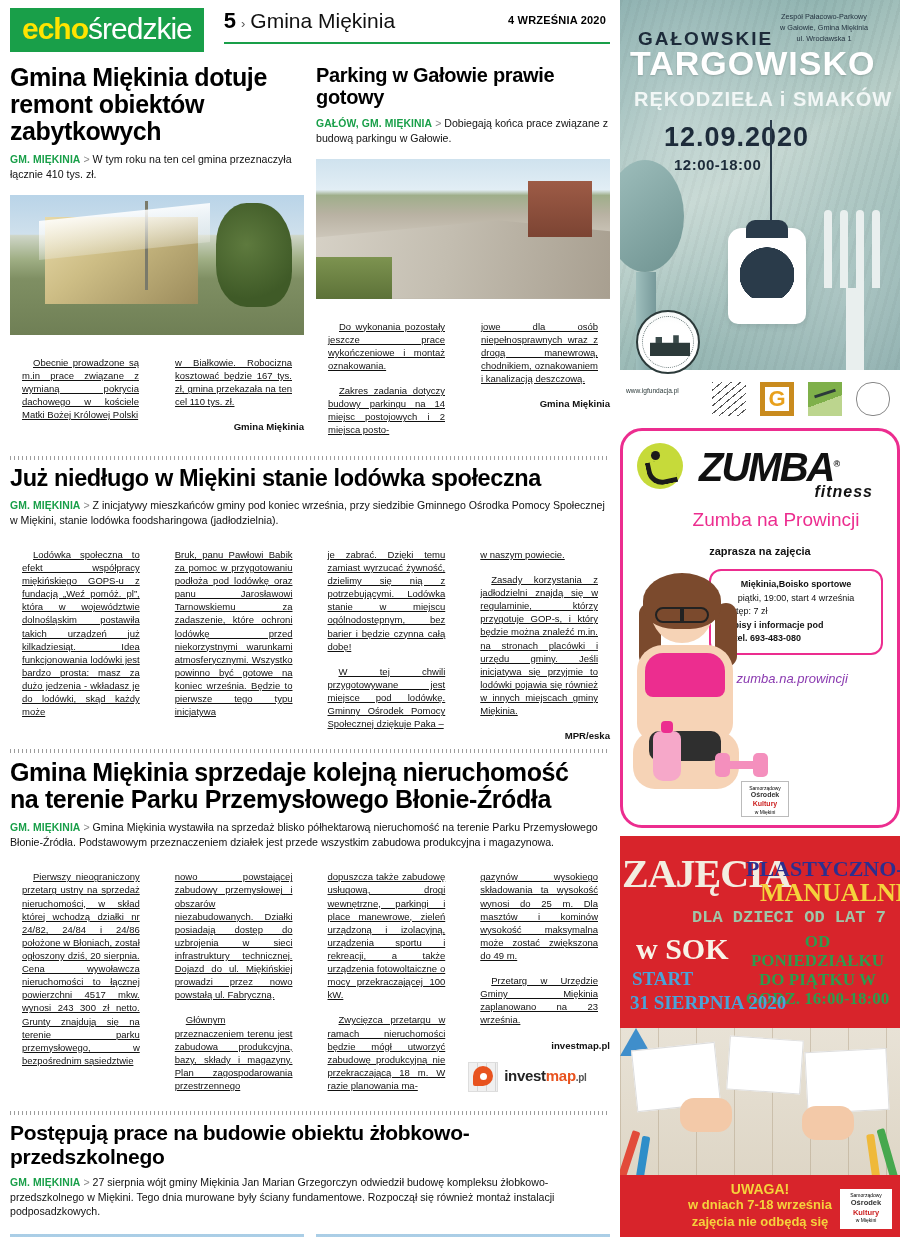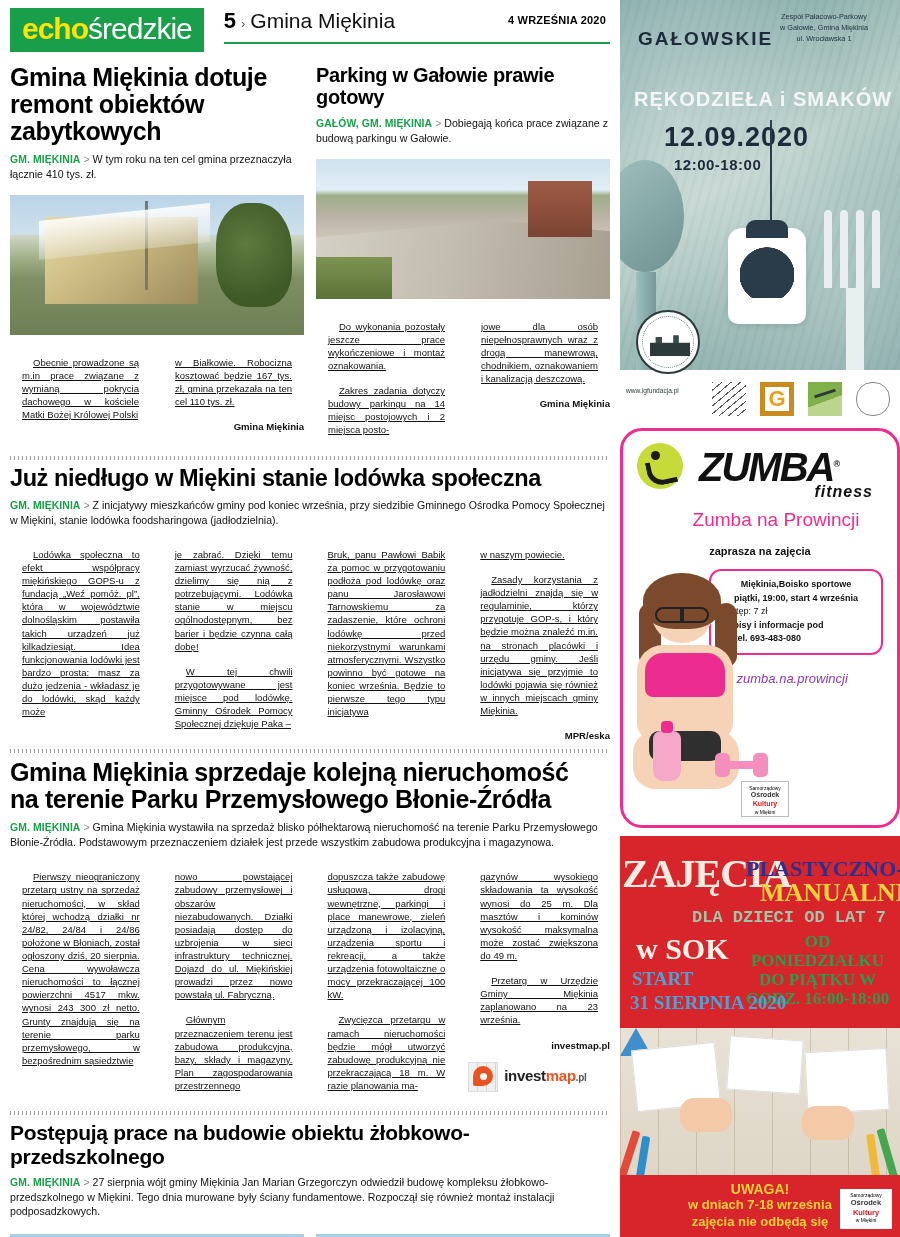--- a/index.html
+++ b/index.html
@@ -198,21 +198,21 @@
   .zb-word { font-size:40px; font-weight:bold; color:#111; letter-spacing:-2px; line-height:40px;
     font-style: italic; }
   .zb-reg { font-size:9px; vertical-align:super; font-style:normal; }
   .zb-fitness { text-align:right; padding-right:24px; margin-top:-6px;
     font-size:16px; font-weight:bold; color:#111; letter-spacing:1px; font-style:italic; }
   .zb-title { text-align:center; margin-top:8px; font-size:19px; color:#ec2d8f; font-weight:normal;margin-left:32px; }
   .zb-zaprasza { text-align:center; margin-top:14px; font-size:11px; font-weight:bold; color:#111; }
   .zb-box { margin:12px 14px 0 86px; border:2px solid #ec2d8f; border-radius:12px; padding:7px 8px;
     text-align:center; font-size:9px; line-height:1.5; color:#111; }
   .zb-box .b1 { font-weight:bold; }
-  .zb-box .b2 { font-weight:bold; }
+  .zb-box .b2 { font-weight:normal; }
   .zb-box .b3 { text-align:left; padding-left:4px; }
   .zb-box .b4 { text-align:left; padding-left:4px; font-weight:bold; }
   .zb-box .b5 { text-align:left; padding-left:4px; font-weight:bold; }
   .zb-fb { text-align:center; margin-top:16px; font-size:13px; color:#8a3ab0; font-style:italic; }
   .zb-girl { position:absolute; left:6px; top:150px; width:112px; height:210px; }
   .zb-girl .head { position:absolute; left:22px; top:0; width:62px; height:62px; border-radius:50%;
     background:#f6d3b6; }
   .zb-girl .hair { position:absolute; left:14px; top:-8px; width:78px; height:56px; border-radius:50% 50% 40% 40%;
     background:#7b4a2d; }
   .zb-girl .hair2 { position:absolute; left:10px; top:22px; width:22px; height:64px; border-radius:12px;
@@ -370,26 +370,26 @@
     <div>
       <div class="hl-xl" style="font-size:23.5px;">Już niedługo w Miękini stanie lodówka społeczna</div>
       <div class="lede">
         <span class="dateline">GM. MIĘKINIA</span><span class="gt"> &gt; </span><span>Z inicjatywy mieszkańców gminy pod koniec września, przy siedzibie Gminnego Ośrodka Pomocy Społecznej w Miękini, stanie lodówka foodsharingowa (jadłodzielnia).</span>
       </div>
       <div class="four-col body-txt" style="margin-top:9px;">
         <div class="col">
             <p>Lodówka społeczna to efekt współpracy miękińskiego GOPS-u z fundacją „Weź pomóż. pl”, która w województwie dolnośląskim postawiła takich urządzeń już kilkadziesiąt. Idea funkcjonowania lodówki jest bardzo prosta: masz za dużo jedzenia - wkładasz je do lodówki, skąd każdy może</p>
           </div>
         <div class="col">
+            <p class="noindent">Bruk, panu Pawłowi Babik za pomoc w przygotowaniu podłoża pod lodówkę oraz panu Jarosławowi Tarnowskiemu za zadaszenie, które ochroni lodówkę przed niekorzystnymi warunkami atmosferycznymi. Wszystko powinno być gotowe na koniec września. Będzie to pierwsze tego typu inicjatywa</p>
+          </div>
+        <div class="col">
           <p class="noindent">je zabrać. Dzięki temu zamiast wyrzucać żywność, dzielimy się nią z potrzebującymi. Lodówka stanie w miejscu ogólnodostępnym, bez barier i będzie czynna całą dobę!</p>
           <p>W tej chwili przygotowywane jest miejsce pod lodówkę. Gminny Ośrodek Pomocy Społecznej dziękuje Paka –</p>
         </div>
-        <div class="col">
-            <p class="noindent">Bruk, panu Pawłowi Babik za pomoc w przygotowaniu podłoża pod lodówkę oraz panu Jarosławowi Tarnowskiemu za zadaszenie, które ochroni lodówkę przed niekorzystnymi warunkami atmosferycznymi. Wszystko powinno być gotowe na koniec września. Będzie to pierwsze tego typu inicjatywa</p>
-          </div>
         <div class="col">
           <p class="noindent">w naszym powiecie.</p>
           <p>Zasady korzystania z jadłodzielni znajdą się w regulaminie, którzy przygotuje GOP-s, i który będzie można znaleźć m.in. na stronach placówki i urzędu gminy. Jeśli inicjatywa się przyjmie to lodówki pojawia się również w innych miejscach gminy Miękinia.</p>
           <div class="sig">MPR/eska</div>
         </div>
       </div>
     </div>
 
     <div class="dotrule"></div>
 
@@ -471,20 +471,21 @@
             <i></i>
           </div>
           <div class="handle"></div>
       </div>
       <div class="addr">
         <div>Zespół Pałacowo-Parkowy</div>
         <div>w Gałowie, Gmina Miękinia</div>
         <div>ul. Wrocławska 1</div>
       </div>
       <div class="t1">GAŁOWSKIE</div>
+      <div class="t2">TARGOWISKO</div>
       <div class="t3">RĘKODZIEŁA i SMAKÓW</div>
       <div class="t4">12.09.2020</div>
       <div class="t5">12:00-18:00</div>
       <div class="tag-string"></div>
       <div class="hand"></div>
       <div class="botbar"></div>
       <div class="logo-ig">
         <div class="ring-txt"></div>
           <div class="castle"></div>
       </div>

